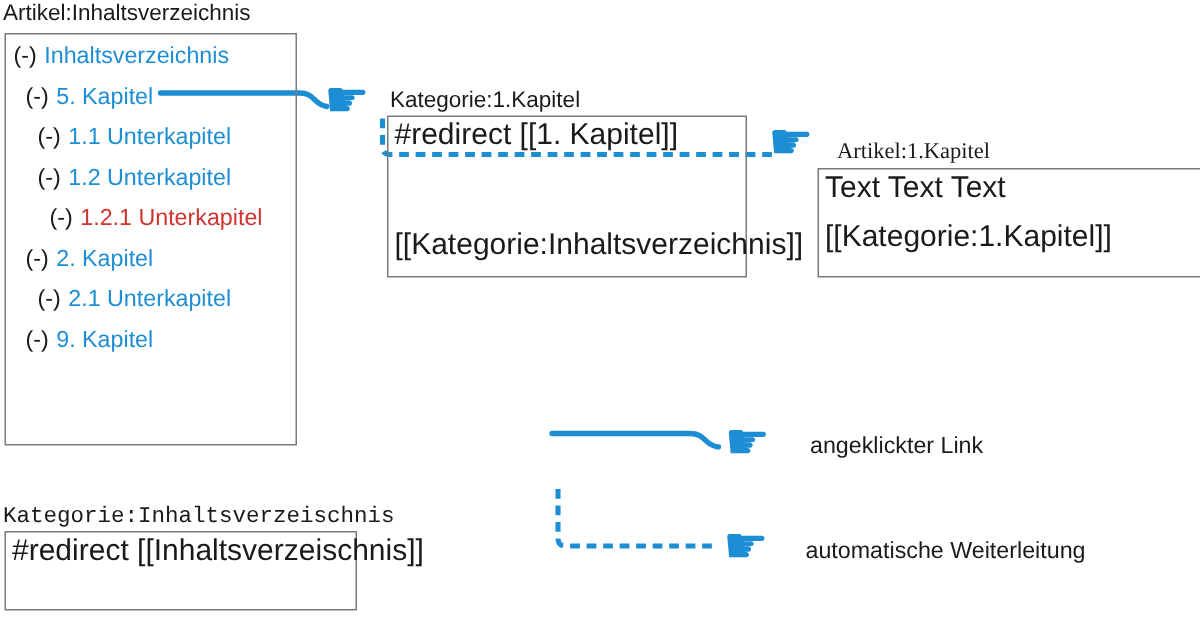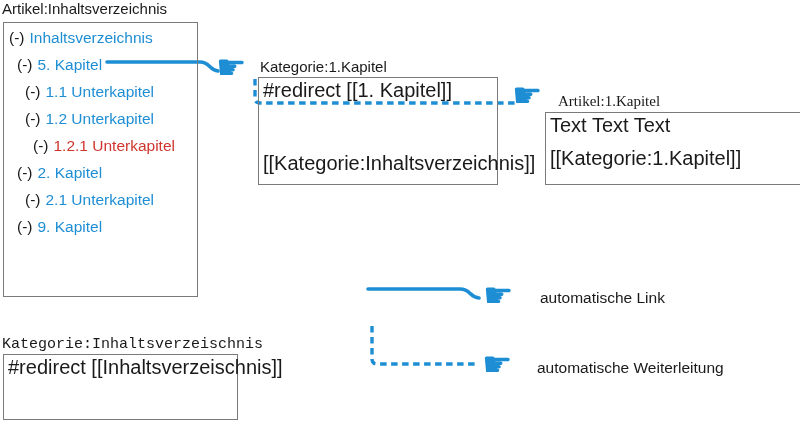--- a/index.html
+++ b/index.html
@@ -111,23 +111,23 @@
 
   <span class="hand" style="left:512px; top:78px;">☛</span>
 
   <div class="label" style="left:558px; top:92px;font-family:Liberation Serif, serif;">Artikel:1.Kapitel</div>
   <div class="box" style="left:545px; top:112px; width:286px; height:73px;">
     <div class="boxline" style="left:4px; top:3px;">Text Text Text</div>
     <div class="boxline" style="left:4px; top:36px;">[[Kategorie:1.Kapitel]]</div>
   </div>
 
   <div class="label" style="left:2px; top:336px;font-family:Liberation Mono, monospace;">Kategorie:Inhaltsverzeischnis</div>
-  <div class="box" style="left:3px; top:354px; width:235px; height:66px;">
+  <div class="box" style="left:3px; top:354px; width:235px; height:53px;">
     <div class="boxline" style="left:4px; top:3px;">#redirect [[Inhaltsverzeischnis]]</div>
   </div>
 
   <span class="hand" style="left:483px; top:278px;">☛</span>
-  <div class="legend-text" style="left:540px; top:288px;">automatische Link</div>
+  <div class="legend-text" style="left:540px; top:288px;">angeklickter Link</div>
 
   <span class="hand" style="left:482px; top:347px;">☛</span>
   <div class="legend-text" style="left:537px; top:358px;">automatische Weiterleitung</div>
 
 </div>
 
 </body></html>

